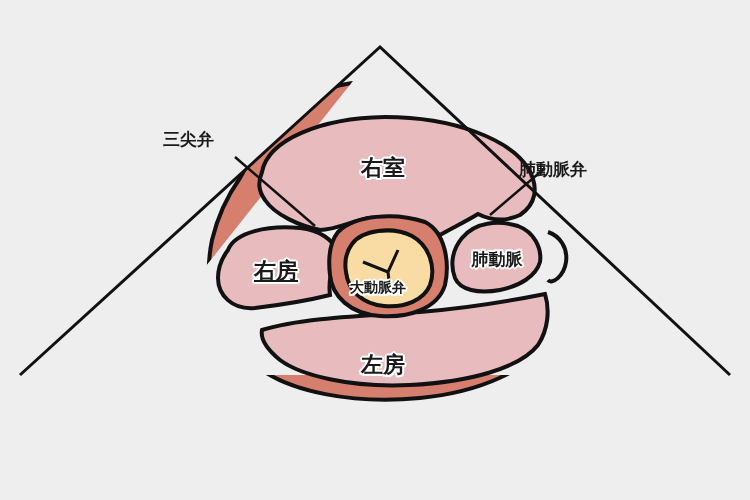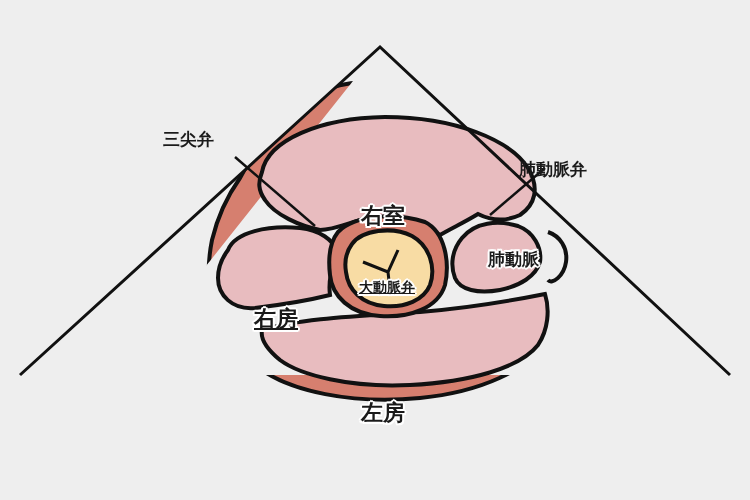--- a/index.html
+++ b/index.html
@@ -1,20 +1,20 @@
 <!DOCTYPE html>
 <html><head>
 <meta charset="utf-8">
 <style>
   html, body { margin: 0; padding: 0; }
   body { width: 750px; height: 500px; background: #eeeeee; overflow: hidden; position: relative; font-family: "DejaVu Sans", sans-serif; }
   svg { position: absolute; left: 0; top: 0; }
   .lbl { position: absolute; font-weight: bold; color: #1a1a1a; white-space: nowrap; transform: translate(-50%, -50%);
          text-shadow: -2px 0 #fff, 2px 0 #fff, 0 -2px #fff, 0 2px #fff, -1.5px -1.5px #fff, 1.5px 1.5px #fff, -1.5px 1.5px #fff, 1.5px -1.5px #fff; }
-  .big { font-size: 22px; margin-top: 48px; }
+  .big { font-size: 22px; }
   .mid { font-size: 17px; }
   .small { font-size: 14px; }
   .ext { font-size: 17px; text-shadow: none; transform: none; }
 </style>
 </head>
 <body>
 
 <svg width="750" height="500" viewBox="0 0 750 500">
   <defs>
     <clipPath id="fan">
@@ -62,16 +62,16 @@
 
   <path d="M 20,375 L 380,47 L 730,375" fill="none" stroke="#111" stroke-width="3"></path>
 
   <line x1="235" y1="157" x2="315" y2="226" stroke="#111" stroke-width="2.5"></line>
   <line x1="545" y1="168" x2="490" y2="215" stroke="#111" stroke-width="2.5"></line>
 </svg>
 
 <div class="lbl big" style="left:383px; top:168px;">右室</div>
 <div class="lbl big" style="left:276px; top:271px;text-decoration:underline;">右房</div>
 <div class="lbl big" style="left:383px; top:365px;">左房</div>
-<div class="lbl small" style="left:387px; top:288px;text-decoration:underline;">大動脈弁</div>
-<div class="lbl mid" style="left:497px; top:259px;padding-left:33px;">肺動脈</div>
+<div class="lbl small" style="left:378px; top:288px;">大動脈弁</div>
+<div class="lbl mid" style="left:497px; top:259px;">肺動脈</div>
 <div class="lbl ext" style="left:163px; top:128px;">三尖弁</div>
 <div class="lbl ext" style="left:519px; top:158px;">肺動脈弁</div>
 
 </body></html>

